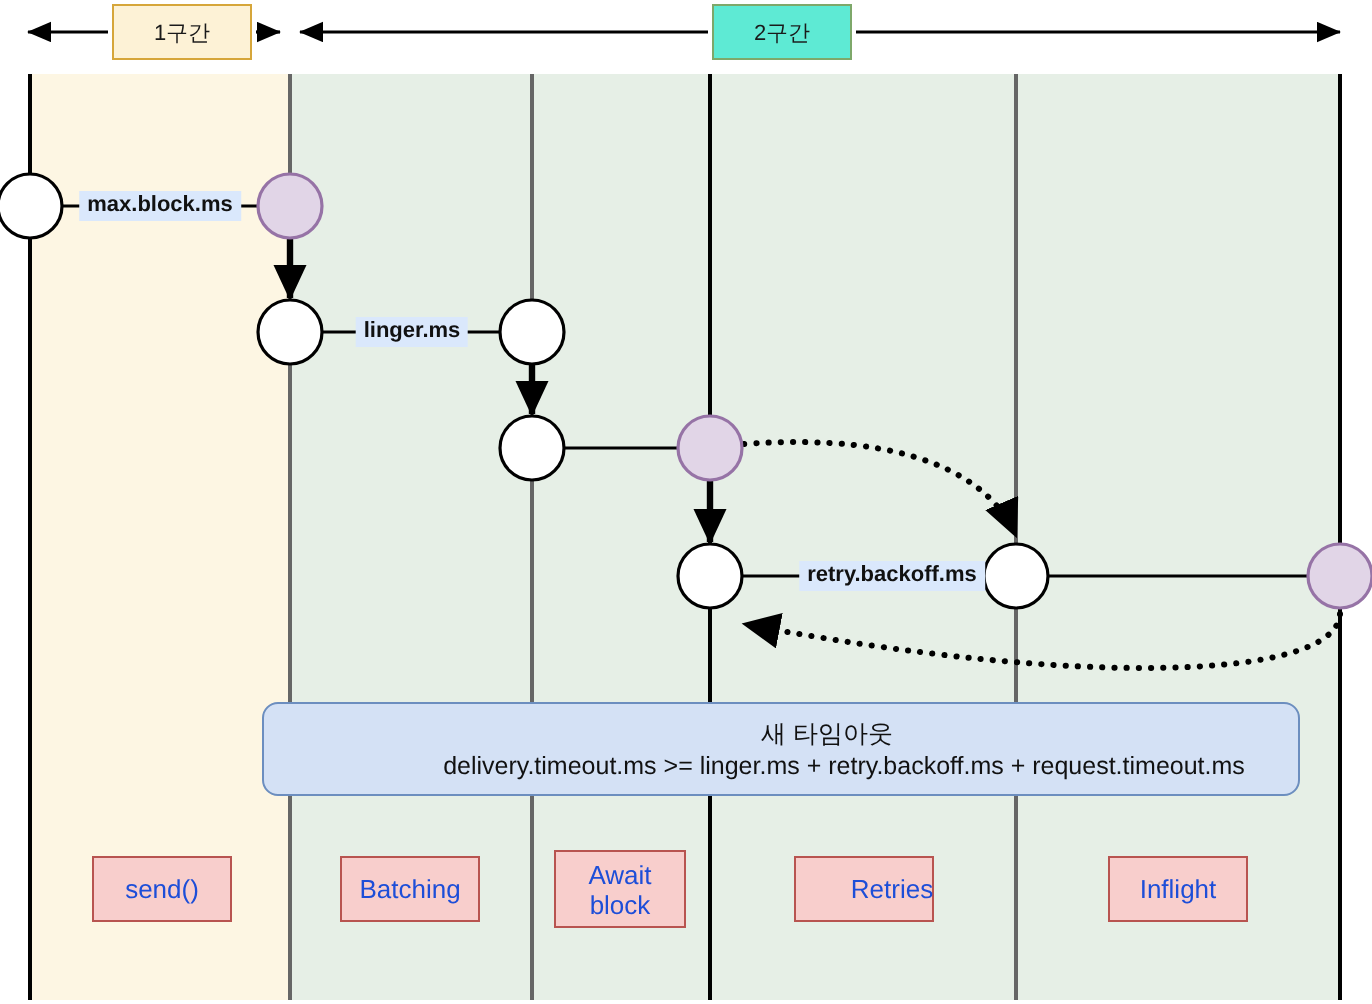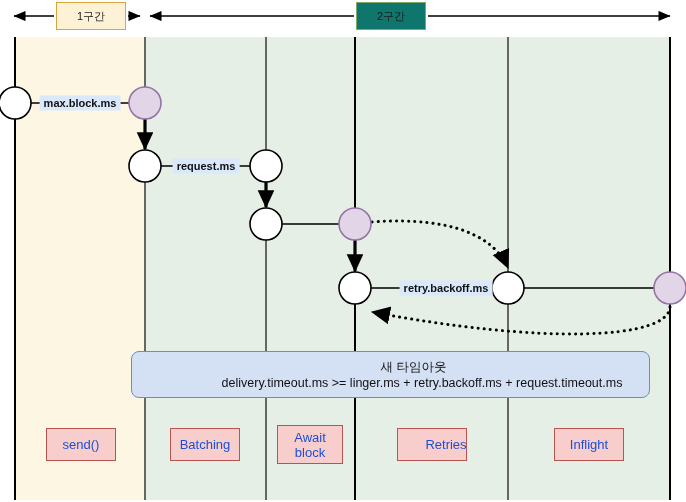--- a/index.html
+++ b/index.html
@@ -27,21 +27,21 @@
     box-sizing:border-box;
     white-space:nowrap;
   }
   .chip-1{
     left:56px; top:2px; width:70px; height:28px;
     background:#fdf2d6;
     border:1px solid #d6a63a;
   }
   .chip-2{
     left:356px; top:2px; width:70px; height:28px;
-    background:#0f766e;
+    background:#5eead4;
     border:1px solid #7ea86a;
   }
 
   
   .edge-label{
     position:absolute;
     font-size:11px;
     font-weight:bold;
     color:#111111;
     background:#dae8fc;
@@ -156,21 +156,21 @@
       <circle cx="355" cy="288" r="16" fill="#ffffff" stroke="#000000" stroke-width="1.6"></circle>
       <circle cx="508" cy="288" r="16" fill="#ffffff" stroke="#000000" stroke-width="1.6"></circle>
       <circle cx="670" cy="288" r="16" fill="#e1d5e7" stroke="#9673a6" stroke-width="1.6"></circle>
     </g>
   </svg>
 
   <div class="chip chip-1">1구간</div>
   <div class="chip chip-2">2구간</div>
 
   <div class="edge-label" style="left:80px;  top:103px;">max.block.ms</div>
-  <div class="edge-label" style="left:206px; top:166px;">request.ms</div>
+  <div class="edge-label" style="left:206px; top:166px;">linger.ms</div>
   <div class="edge-label" style="left:446px; top:288px;">retry.backoff.ms</div>
 
   <div class="callout">
     <div class="callout-title">새 타임아웃</div>
     <div class="callout-formula">delivery.timeout.ms &gt;= linger.ms + retry.backoff.ms + request.timeout.ms</div>
   </div>
 
   <div class="stage-box" style="left:46px;  top:428px; width:70px; height:33px;">send()</div>
   <div class="stage-box" style="left:170px; top:428px; width:70px; height:33px;">Batching</div>
   <div class="stage-box" style="left:277px; top:425px; width:66px; height:39px;">Await

